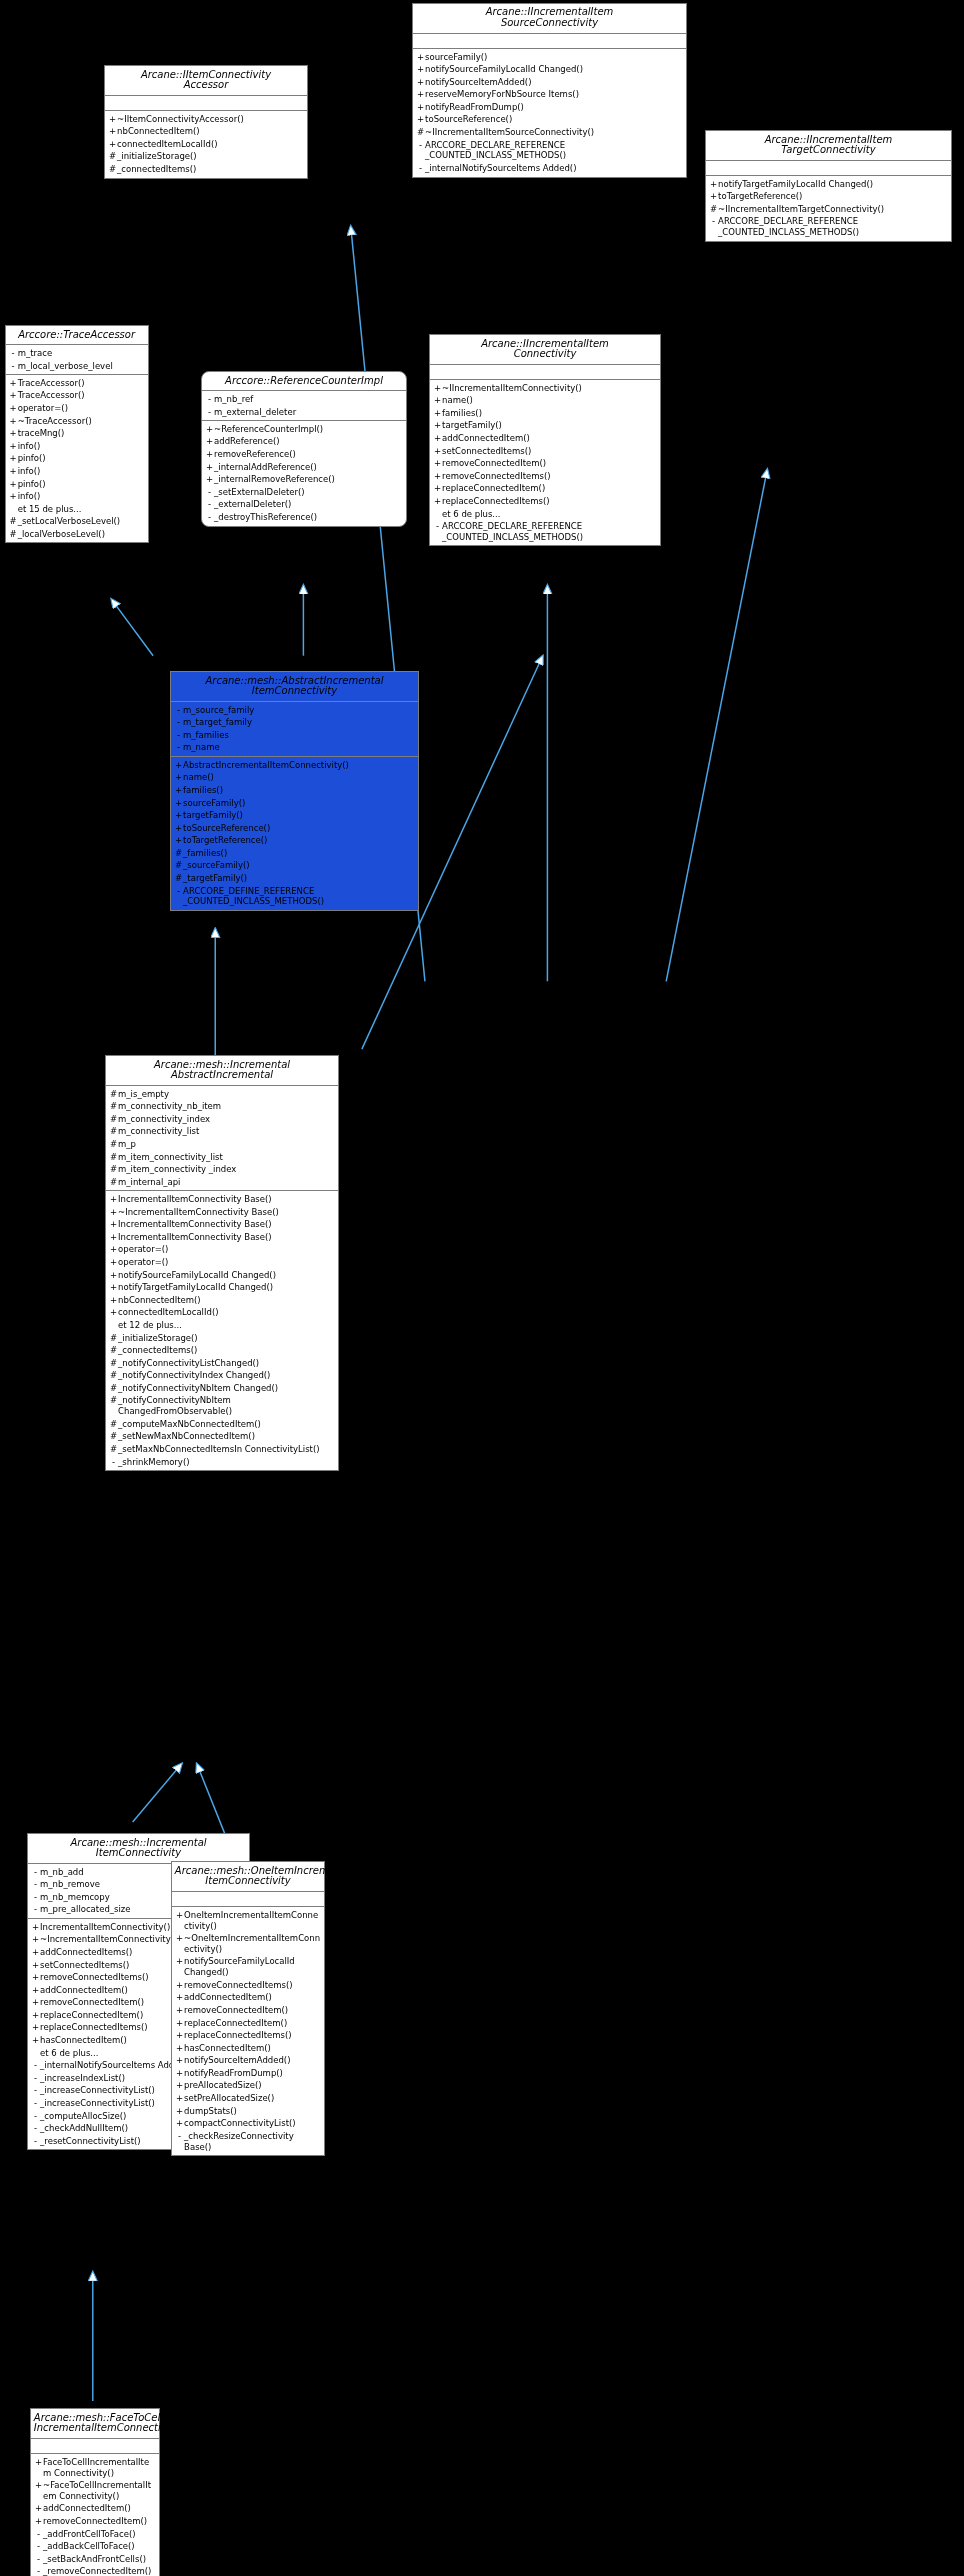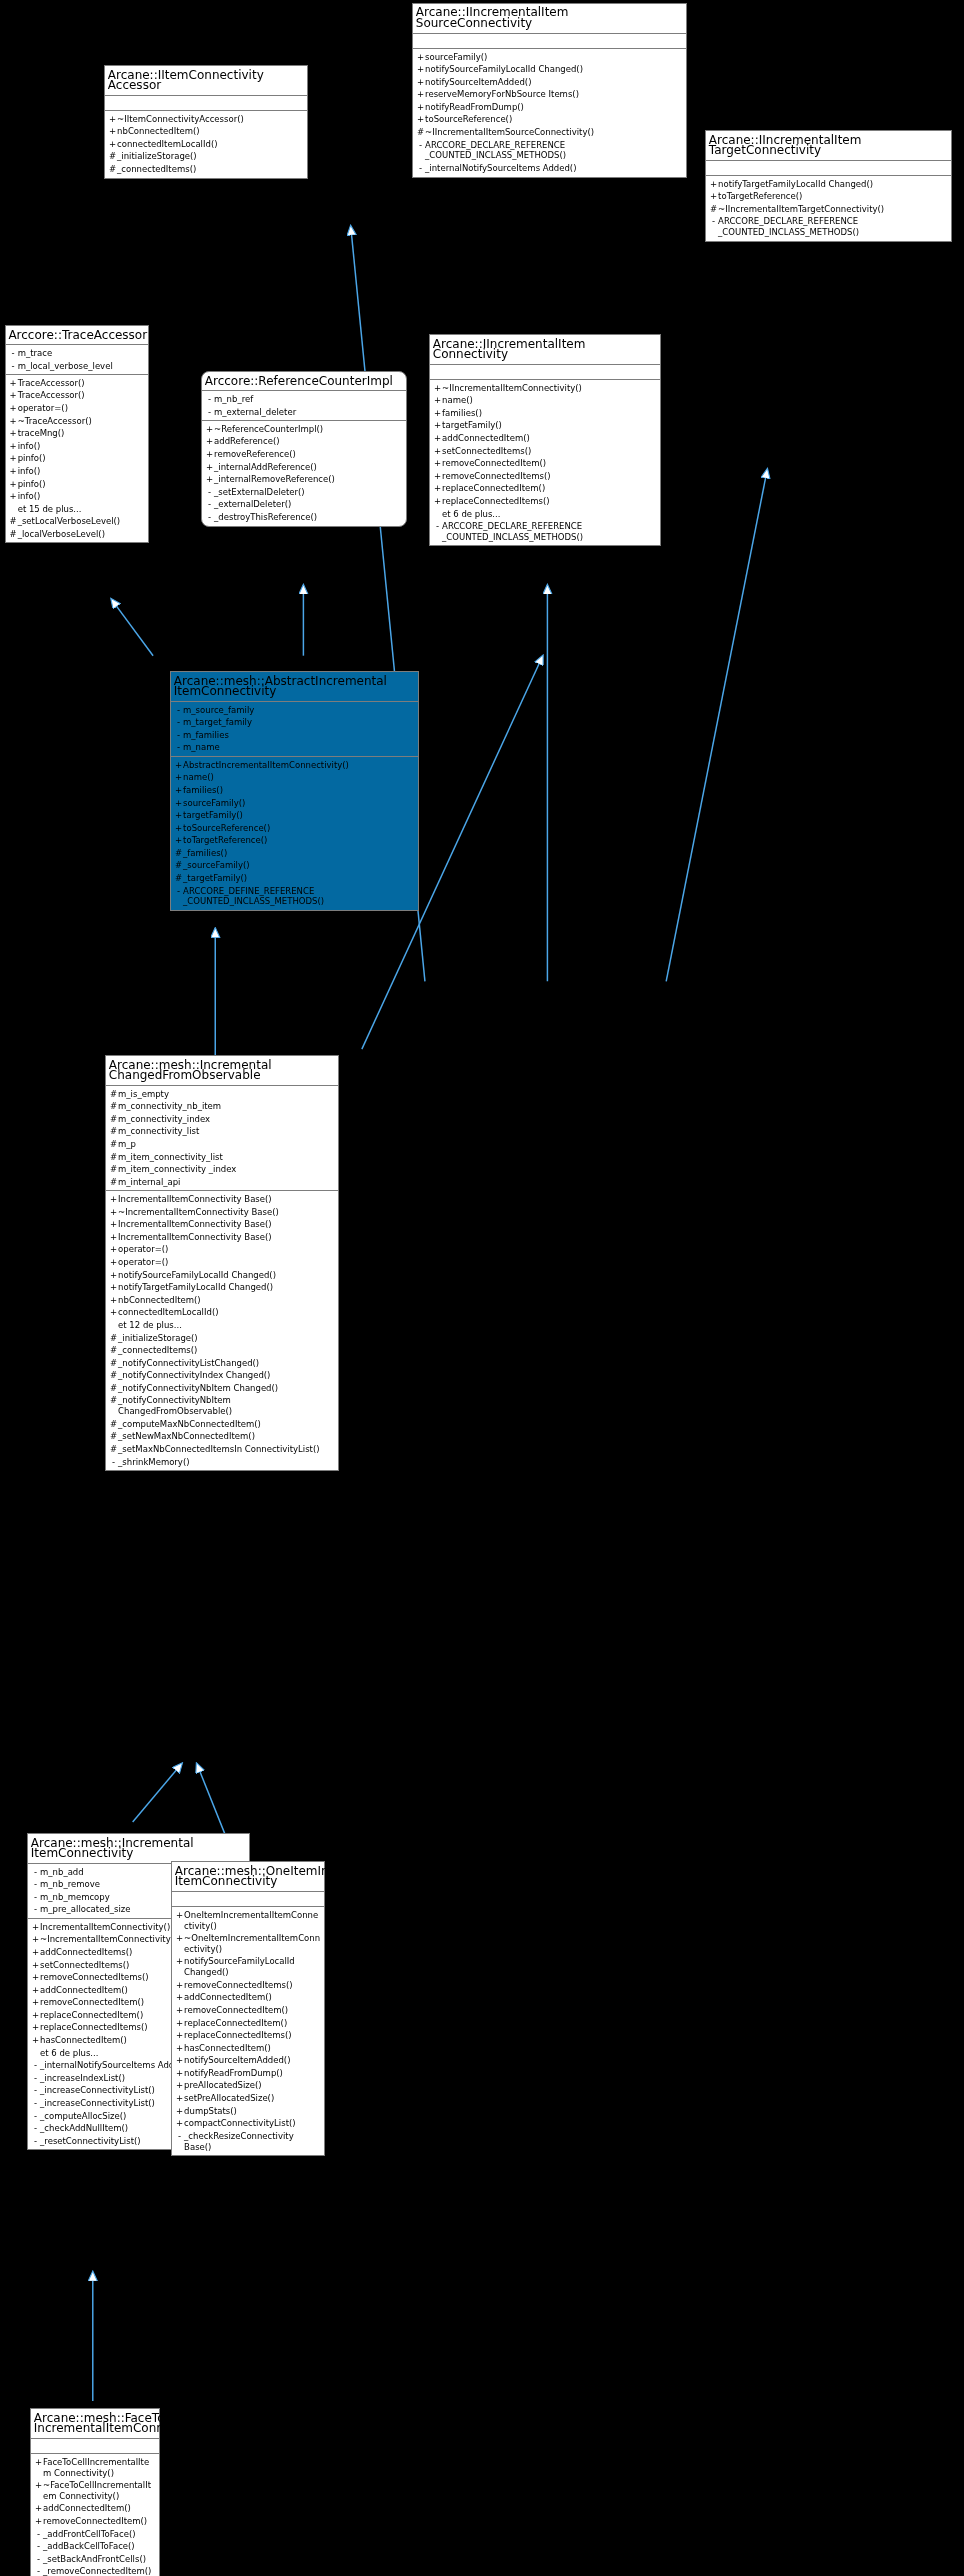--- a/index.html
+++ b/index.html
@@ -12,27 +12,28 @@
 
   .uclass{
     position:absolute;
     box-sizing:border-box;
     background:#ffffff;
     border:0.9px solid #7d7d7d;
     color:#000;
     font-size:8.5px;
     line-height:10.8px;
   }
-  .uclass.gray{background:#0369a1;}
+  .uclass.gray{background:#1d4ed8;}
   .uhead{
-    text-align:left;
+    text-align:center;
     padding:3.7px 2.8px 3.7px 2.8px;
     border-bottom:0.9px solid #7d7d7d;
-    font-size:12px;
+    font-size:10px;
     line-height:10.8px;
+    font-style:italic;
   }
   .usec{
     border-bottom:0.9px solid #7d7d7d;
     padding:1.9px 0 1.9px 0;
   }
   .usec:last-child{border-bottom:none;}
   .usec.empty{height:10.2px;}
   .urow{
     display:flex;
     padding:0.9px 2.8px 0.9px 2.8px;
@@ -426,21 +427,21 @@
       <div class="urow">
           <span class="uvis">-</span>
           <span class="utxt">ARCCORE_DEFINE_REFERENCE _COUNTED_INCLASS_METHODS()</span>
         </div>
     </div>
   </div>
 
   <div class="uclass" style="left:105px;top:1055px;width:234px;">
     <div class="uhead">
       <div>Arcane::mesh::Incremental</div>
-      <div>ChangedFromObservable</div>
+      <div>AbstractIncremental</div>
     </div>
     <div class="usec">
       <div class="urow">
           <span class="uvis">#</span>
           <span class="utxt">m_is_empty</span>
         </div>
       <div class="urow">
           <span class="uvis">#</span>
           <span class="utxt">m_connectivity_nb_item</span>
         </div>

